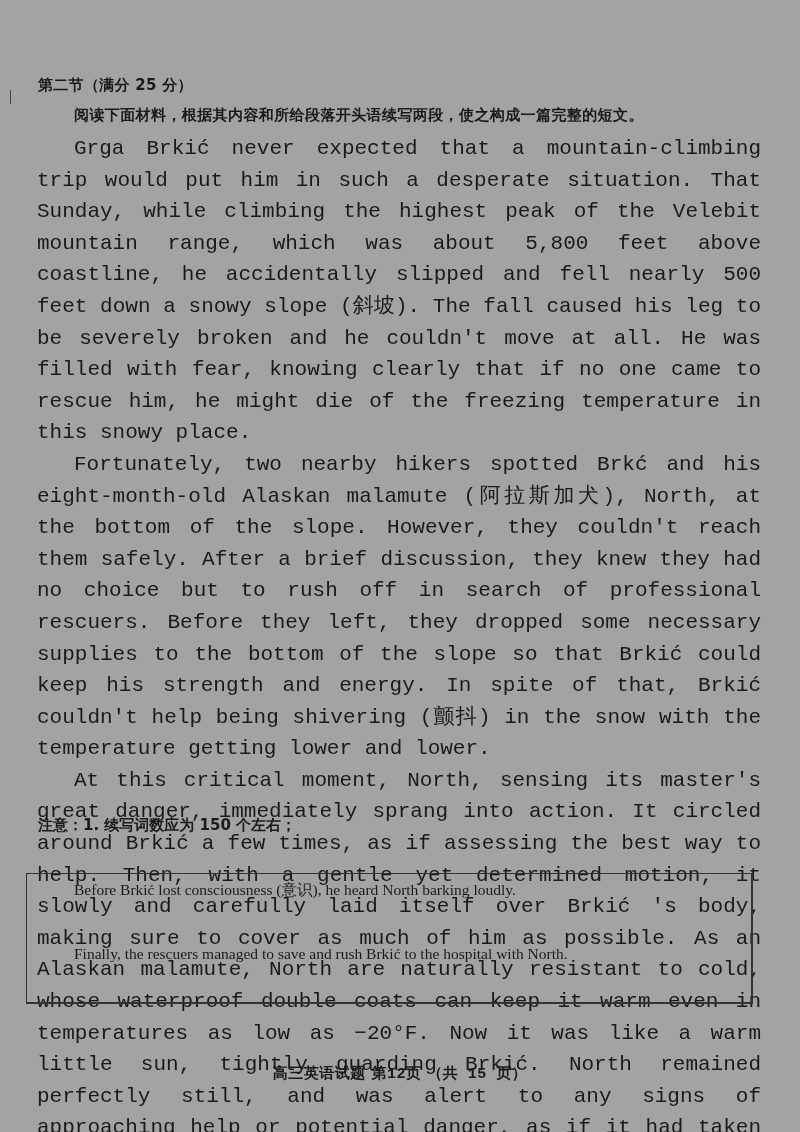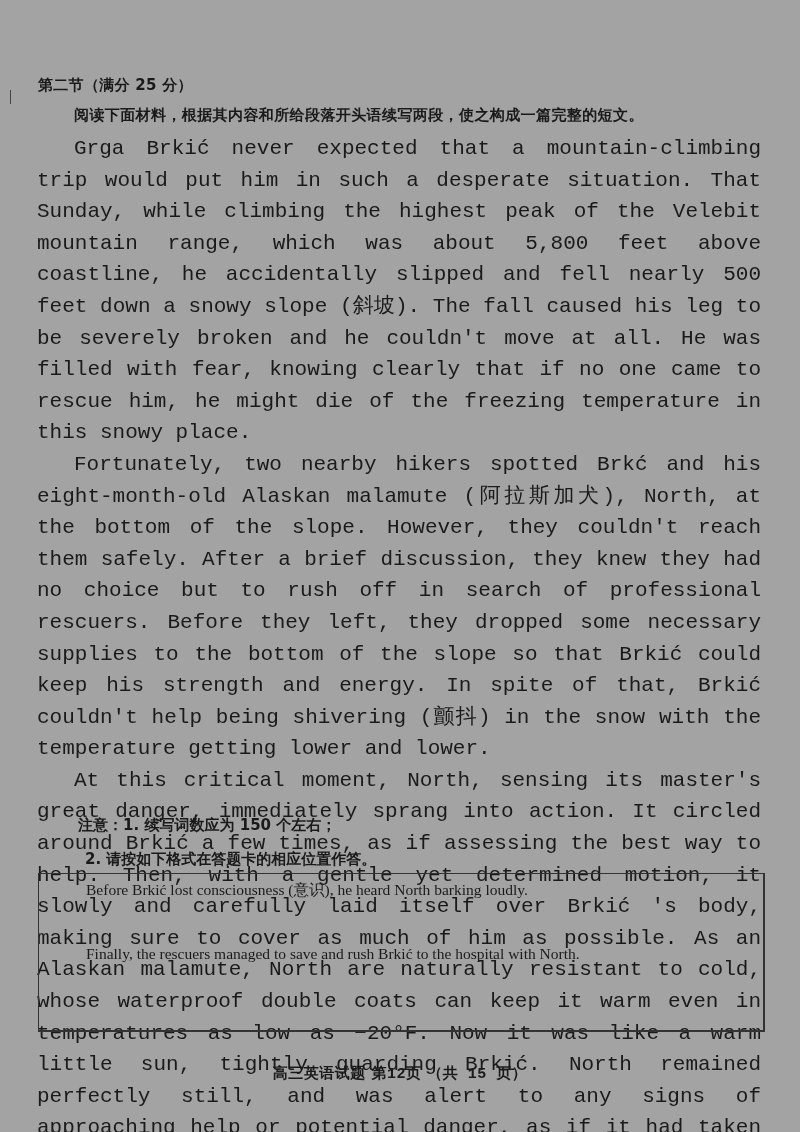--- a/index.html
+++ b/index.html
@@ -73,24 +73,24 @@
     .note-line {
       display: block;
       height: 34px;
       line-height: 34px;
     }
     .note-line.indent {
       padding-left: 47px;
     }
     .answer-box {
       position: absolute;
-      left: 38px;
+      left: 26px;
       top: 873px;
       width: 727px;
-      height: 159px;
+      height: 131px;
       border: 1.5px solid #333;
       border-right-width: 2px;
       border-bottom-width: 2px;
       box-sizing: border-box;
     }
     .answer-line {
       position: absolute;
       left: 47px;
       font-size: 15.5px;
     }
@@ -119,21 +119,20 @@
   <div class="instruction">阅读下面材料，根据其内容和所给段落开头语续写两段，使之构成一篇完整的短文。</div>
 
   <div class="passage">
     <p>Grga Brkić never expected that a mountain-climbing trip would put him in such a desperate situation. That Sunday, while climbing the highest peak of the Velebit mountain range, which was about 5,800 feet above coastline, he accidentally slipped and fell nearly 500 feet down a snowy slope (斜坡). The fall caused his leg to be severely broken and he couldn't move at all. He was filled with fear, knowing clearly that if no one came to rescue him, he might die of the freezing temperature in this snowy place.</p>
     <p>Fortunately, two nearby hikers spotted Brkć and his eight-month-old Alaskan malamute (阿拉斯加犬), North, at the bottom of the slope. However, they couldn't reach them safely. After a brief discussion, they knew they had no choice but to rush off in search of professional rescuers. Before they left, they dropped some necessary supplies to the bottom of the slope so that Brkić could keep his strength and energy. In spite of that, Brkić couldn't help being shivering (颤抖) in the snow with the temperature getting lower and lower.</p>
     <p>At this critical moment, North, sensing its master's great danger, immediately sprang into action. It circled around Brkić a few times, as if assessing the best way to help. Then, with a gentle yet determined motion, it slowly and carefully laid itself over Brkić 's body, making sure to cover as much of him as possible. As an Alaskan malamute, North are naturally resistant to cold, whose waterproof double coats can keep it warm even in temperatures as low as −20°F. Now it was like a warm little sun, tightly guarding Brkić. North remained perfectly still, and was alert to any signs of approaching help or potential danger, as if it had taken on the great responsibility of being Brkić 's guardian and protecting his master from any possible danger.</p>
   </div>
 
   <div class="notes">
     <span class="note-line"><span>注意：</span><span>1. 续写词数应为 150 个左右；</span></span>
-    <span class="note-line indent">2. 请按如下格式在答题卡的相应位置作答。</span>
   </div>
 
   <div class="answer-box">
     <div class="answer-line first">Before Brkić lost consciousness (意识), he heard North barking loudly.</div>
     <div class="answer-line second">Finally, the rescuers managed to save and rush Brkić to the hospital with North.</div>
   </div>
 
   <div class="footer">
     <span>高三英语试题</span>
     <span>第12页</span>

